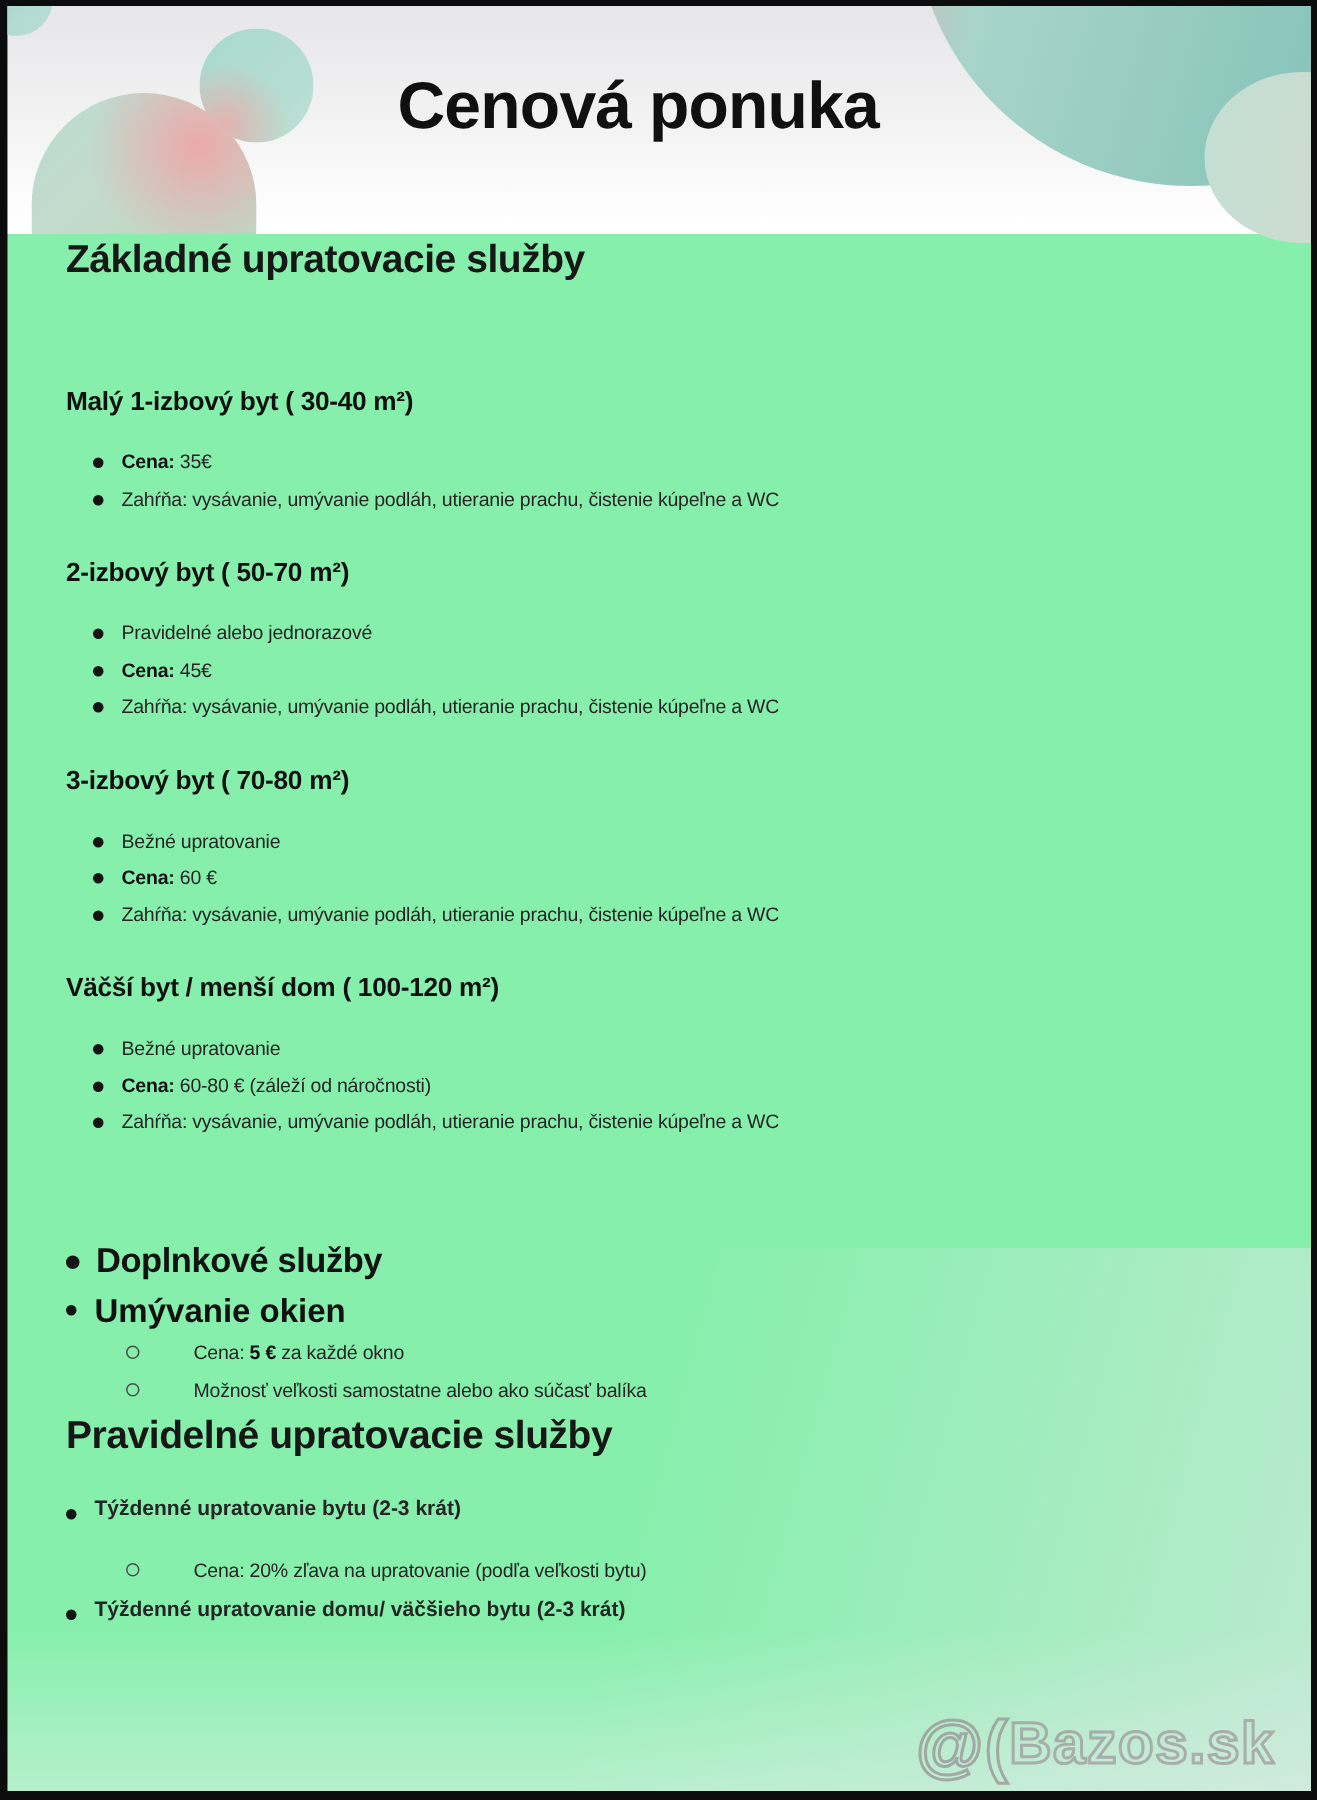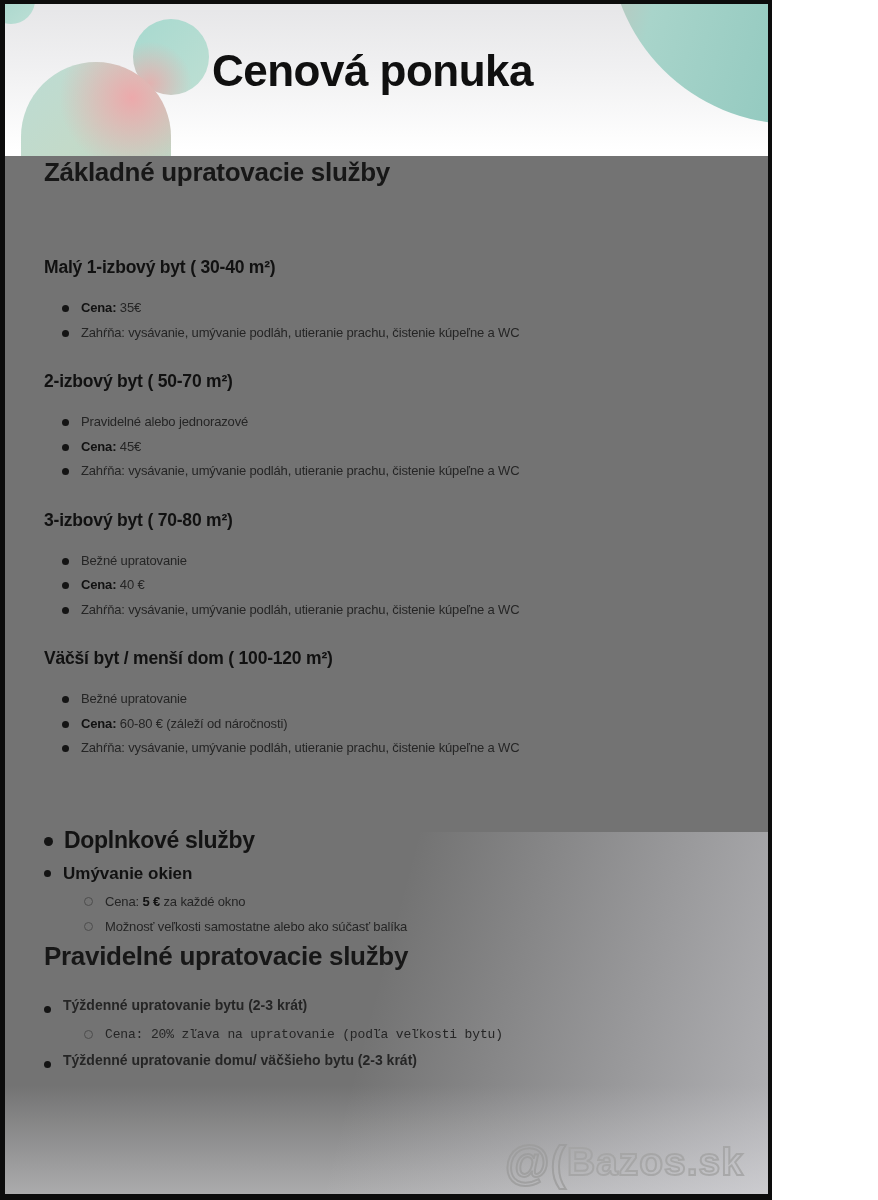--- a/index.html
+++ b/index.html
@@ -1,23 +1,23 @@
 <!DOCTYPE html>
 <html><head>
 <meta charset="utf-8">
 <style>
   html,body{margin:0;padding:0;background:#fff;}
   .page{
     position:relative;
-    width:772px;height:1200px;
+    width:878px;height:1200px;
     box-sizing:border-box;
     border-style:solid;border-color:#0c0c0c;
     border-width:4px 4px 6px 5px;
     overflow:hidden;
-    background:#737373;
+    background:#86efac;
     font-family:"Liberation Sans",sans-serif;
     color:#252525;
   }
   
   .hero{
     position:relative;height:152px;
     background:linear-gradient(180deg,#e6e6e8 0%,#f1f1f2 45%,#ffffff 96%);
   }
   .blob{position:absolute;pointer-events:none;}
   .blob-corner{
@@ -71,31 +71,31 @@
     letter-spacing:-0.3px;color:#171717;
   }
   .sec-basic{margin-top:66px;}
   .sec-regular{margin-top:12px;}
   h3.grp{
     margin:24px 0 0 0;font-size:17.5px;line-height:24px;font-weight:700;
     color:#111;letter-spacing:-0.2px;
   }
   h3.first{margin-top:66px;}
   ul{list-style:none;margin:17px 0 0 0;padding:0 0 0 18px;}
-  ul.tight{margin-top:4px;font-family:Liberation Mono, monospace;}
+  ul.tight{margin-top:16px;}
   li{display:flex;align-items:flex-start;font-size:13px;line-height:24.5px;letter-spacing:-0.15px;}
-  li.lh26{line-height:25.5px;}
+  li.lh26{line-height:25.5px;gap:24px;}
   .dot{flex:0 0 7px;width:7px;height:7px;border-radius:50%;background:#141414;margin:9px 12px 0 0;}
   .dot-big{flex:0 0 9px;width:9px;height:9px;border-radius:50%;background:#141414;margin:12px 11px 0 0;}
   .ring{flex:0 0 7px;width:7px;height:7px;border-radius:50%;border:1.6px solid #4d4d4d;background:transparent;margin:8px 12px 0 0;}
   li b,.bold-line b{font-weight:700;color:#111;}
   .sub{padding-left:40px;margin-top:3px;}
   .extras-head{display:flex;align-items:flex-start;margin-top:64px;}
   .extras-head .title{font-size:23px;line-height:30px;font-weight:700;color:#131313;letter-spacing:-0.3px;}
-  .bold-line{display:flex;align-items:flex-start;font-size:17px;line-height:25px;}
+  .bold-line{display:flex;align-items:flex-start;font-size:22px;line-height:25px;}
   .extras-sub{margin-top:6px;}
   .reg-item{display:flex;align-items:center;font-size:14px;line-height:25.5px;}
   .reg-first{margin-top:20px;}
   .reg-sub{padding-left:40px;margin:0;}
   
   .watermark{
     position:absolute;right:24px;bottom:4px;z-index:4;
     font-weight:700;color:transparent;
     -webkit-text-stroke:2px #a4a4a4;
     opacity:.85;white-space:nowrap;letter-spacing:1px;
@@ -157,21 +157,21 @@
 
     <section>
       <h3 class="grp">3-izbový byt ( 70-80 m²)</h3>
       <ul>
         <li>
             <span class="dot"></span>
             <span><b></b><span>Bežné upratovanie</span></span>
           </li>
         <li>
             <span class="dot"></span>
-            <span><b>Cena:</b><span> 40 €</span></span>
+            <span><b>Cena:</b><span> 60 €</span></span>
           </li>
         <li>
             <span class="dot"></span>
             <span><b></b><span>Zahŕňa: vysávanie, umývanie podláh, utieranie prachu, čistenie kúpeľne a WC</span></span>
           </li>
       </ul>
     </section>
 
     <section>
       <h3 class="grp">Väčší byt / menší dom ( 100-120 m²)</h3>

